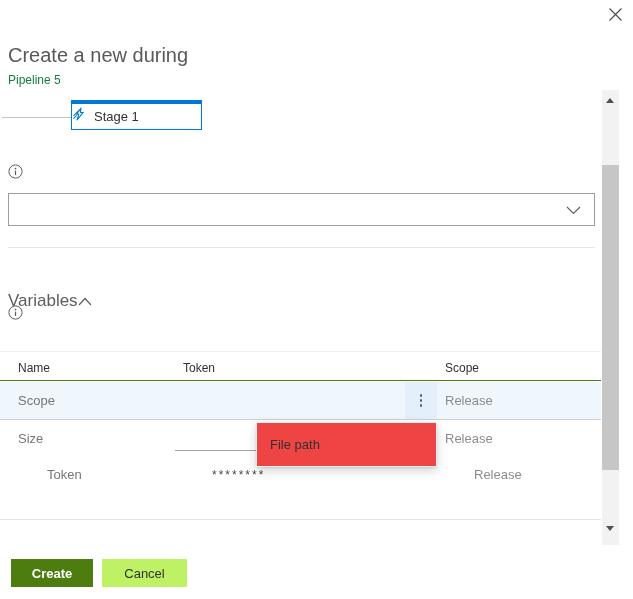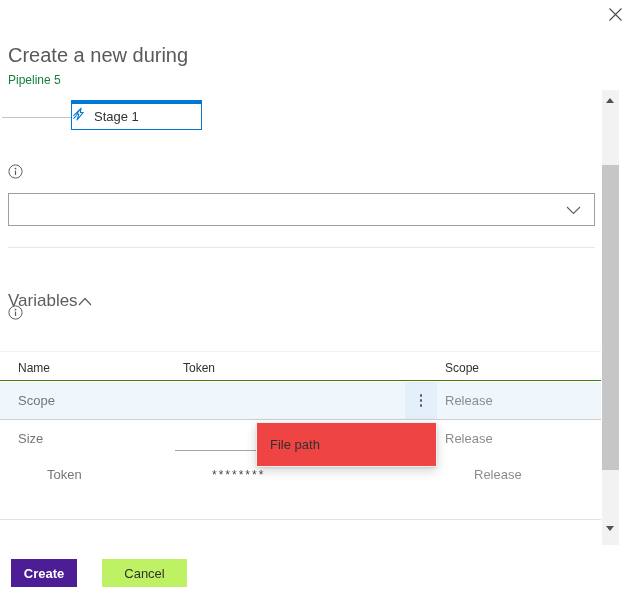--- a/index.html
+++ b/index.html
@@ -57,21 +57,21 @@
 
   .popup { left: 256px; top: 422px; width: 181px; height: 45px; background: #ef4444;
     border: 1px solid #f0f0f0; box-shadow: 0 4px 10px rgba(0,0,0,0.16), 0 1px 2px rgba(0,0,0,0.1);
     z-index: 10; display: flex; align-items: center; padding-left: 13px; }
   .popup .item { font-size: 13px; color: #323130; cursor: pointer; }
 
   .bottom-line { left: 0; top: 519px; width: 601px; height: 1px; background: #e3e3e3; }
 
   .btn { top: 559px; height: 28px; display: flex; align-items: center; justify-content: center;
     font-size: 13px; cursor: pointer; }
-  .btn-create { left: 11px; width: 66px; background: #4c1d95; color: #fff; font-weight: 700; }
+  .btn-create { left: 11px; width: 82px; background: #4d7c0f; color: #fff; font-weight: 700; }
   .btn-cancel { left: 102px; width: 85px; background: #bef264; color: #323130; }
 
   .scrollbar { left: 602px; top: 90px; width: 17px; height: 455px; background: #f2f2f2; }
   .sb-arrow { position: absolute; left: 4px; width: 0; height: 0; cursor: pointer; }
   .sb-up { top: 8px; border-left: 4.5px solid transparent; border-right: 4.5px solid transparent; border-bottom: 5px solid #505050; }
   .sb-down { bottom: 14px; border-left: 4.5px solid transparent; border-right: 4.5px solid transparent; border-top: 5px solid #505050; }
   .sb-thumb { position: absolute; left: 0; top: 75px; width: 17px; height: 305px; background: #c6c6c6; cursor: pointer; }
 </style>
 </head>
 <body>

